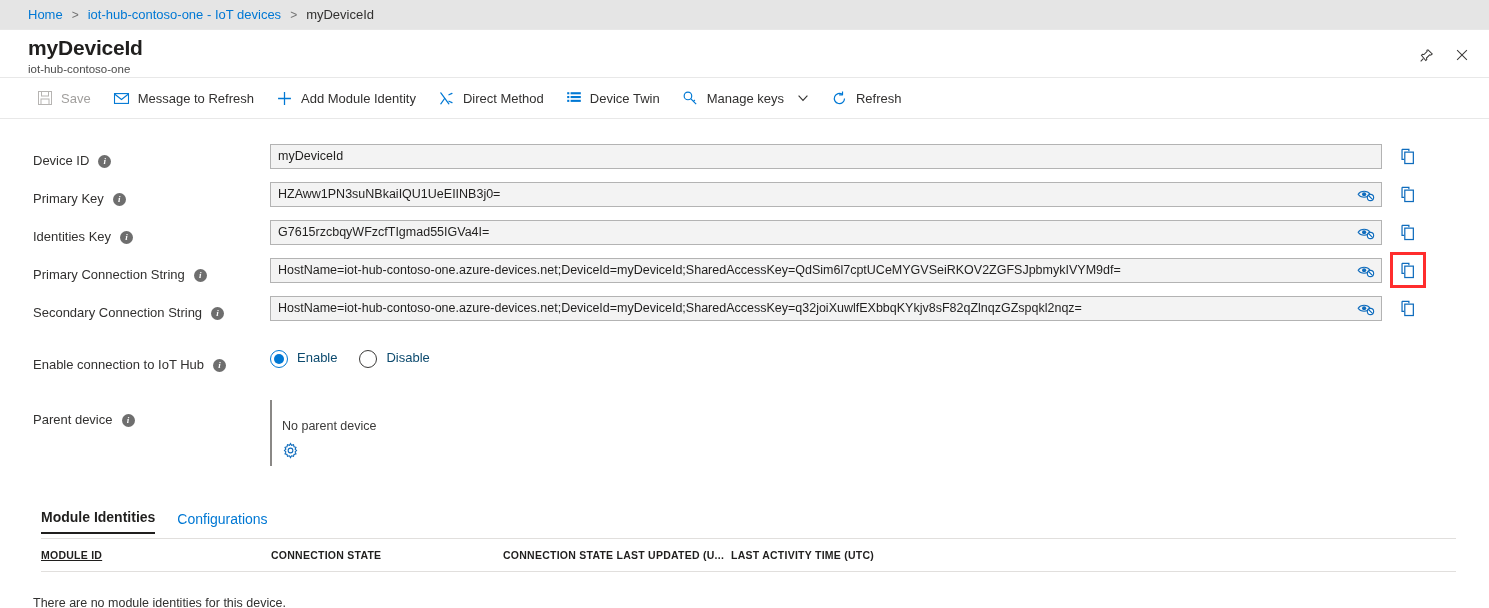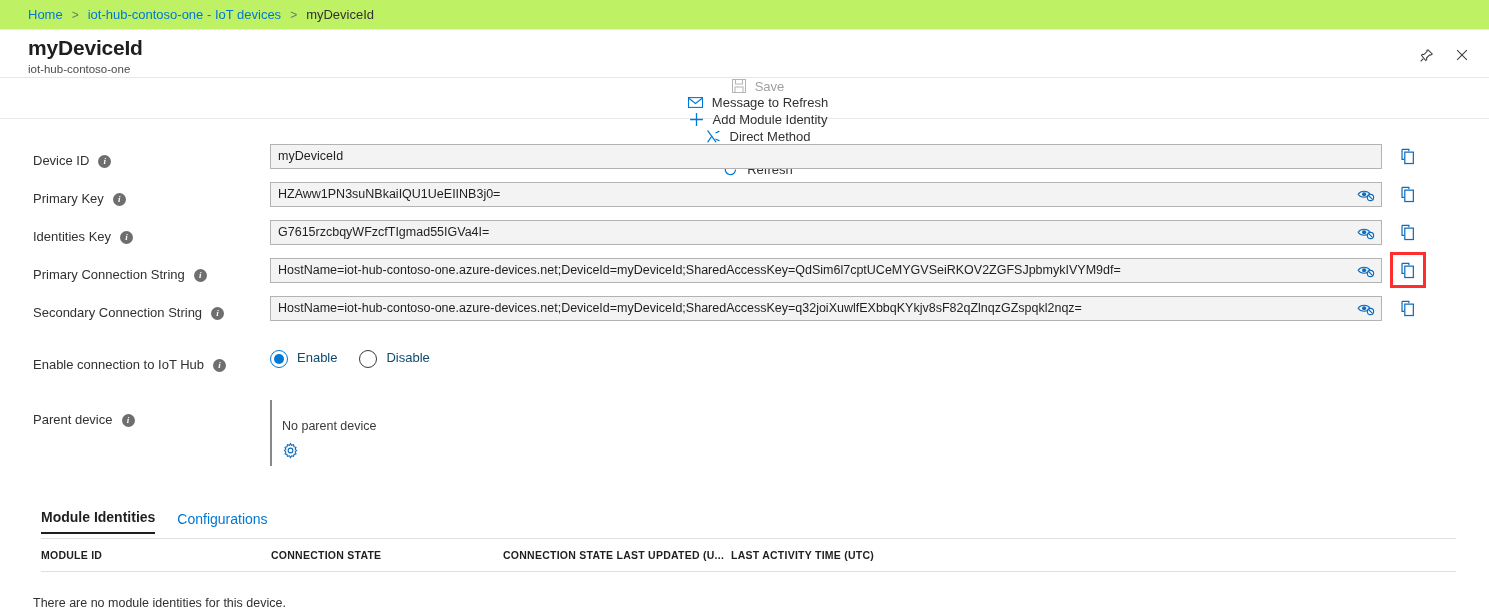--- a/index.html
+++ b/index.html
@@ -13,21 +13,21 @@
   }
 
   
   .breadcrumb {
     height: 30px;
     display: flex;
     align-items: center;
     padding-left: 28px;
     font-size: 13px;
     border-bottom: 1px solid #e8e8e8;
-    background: #bef264;
+    background: #e5e5e5;
   }
   .bc-link { color: #0078d4; cursor: pointer; white-space: nowrap; }
   .bc-current { color: #323130; white-space: nowrap; }
   .bc-sep {
     color: #737373;
     margin: 0 9px;
     font-size: 12px;
     user-select: none;
   }
 
@@ -67,21 +67,20 @@
   }
 
   
   .cmdbar {
     height: 41px;
     display: flex;
     align-items: center;
     padding-left: 26px;
     border-bottom: 1px solid #e8e8e8;
     gap: 0px;
-    flex-direction: column;
   }
   .cmd {
     display: flex;
     align-items: center;
     height: 30px;
     padding: 0 11px;
     font-size: 13px;
     color: #323130;
     cursor: pointer;
     white-space: nowrap;
@@ -354,20 +353,33 @@
         <rect x="4.6" y="2.2" width="10.2" height="2.1"></rect>
         <rect x="1.2" y="6.0" width="2.1" height="2.1"></rect>
         <rect x="4.6" y="6.0" width="10.2" height="2.1"></rect>
         <rect x="1.2" y="9.8" width="2.1" height="2.1"></rect>
         <rect x="4.6" y="9.8" width="10.2" height="2.1"></rect>
       </g>
     </svg>
     <span>Device Twin</span>
   </div>
 
+  <div class="cmd">
+    <svg width="17" height="17" viewBox="0 0 18 18">
+      <g fill="none" stroke="#0078d4" stroke-width="1.25">
+        <circle cx="6.3" cy="6.3" r="4"></circle>
+        <path d="M9.2 9.2 L15 15"></path>
+        <path d="M12.1 12.1 L13.6 10.6"></path>
+      </g>
+    </svg>
+    <span>Manage keys</span>
+    <svg class="chev" width="12" height="12" viewBox="0 0 12 12">
+      <path d="M1.6 3.6 L6 8.4 L10.4 3.6" stroke="#323130" stroke-width="1.1" fill="none"></path>
+    </svg>
+  </div>
 
   <div class="cmd">
     <svg width="17" height="17" viewBox="0 0 18 18">
       <g fill="none" stroke="#0078d4" stroke-width="1.25">
         <path d="M14.3 9a5.4 5.4 0 1 1-2.3-4.4"></path>
         <path d="M12.2 1.5 L12.2 5.1 L8.6 5.1" stroke-linejoin="round"></path>
       </g>
     </svg>
     <span>Refresh</span>
   </div>
@@ -556,20 +568,20 @@
 
 </div>
 
 <div class="tabs">
   <div class="tab active">Module Identities</div>
   <div class="tab">Configurations</div>
 </div>
 
 <div class="tbl">
   <div class="thead">
-    <div class="th" style="width:230px;">MODULE ID</div>
+    <div class="th" style="width:230px;text-decoration:underline;">MODULE ID</div>
     <div class="th" style="width:232px;">CONNECTION STATE</div>
     <div class="th" style="width:228px;">CONNECTION STATE LAST UPDATED (U...</div>
     <div class="th" style="width:260px;">LAST ACTIVITY TIME (UTC)</div>
   </div>
 </div>
 
 <div class="empty-msg">There are no module identities for this device.</div>
 
 </body></html>

